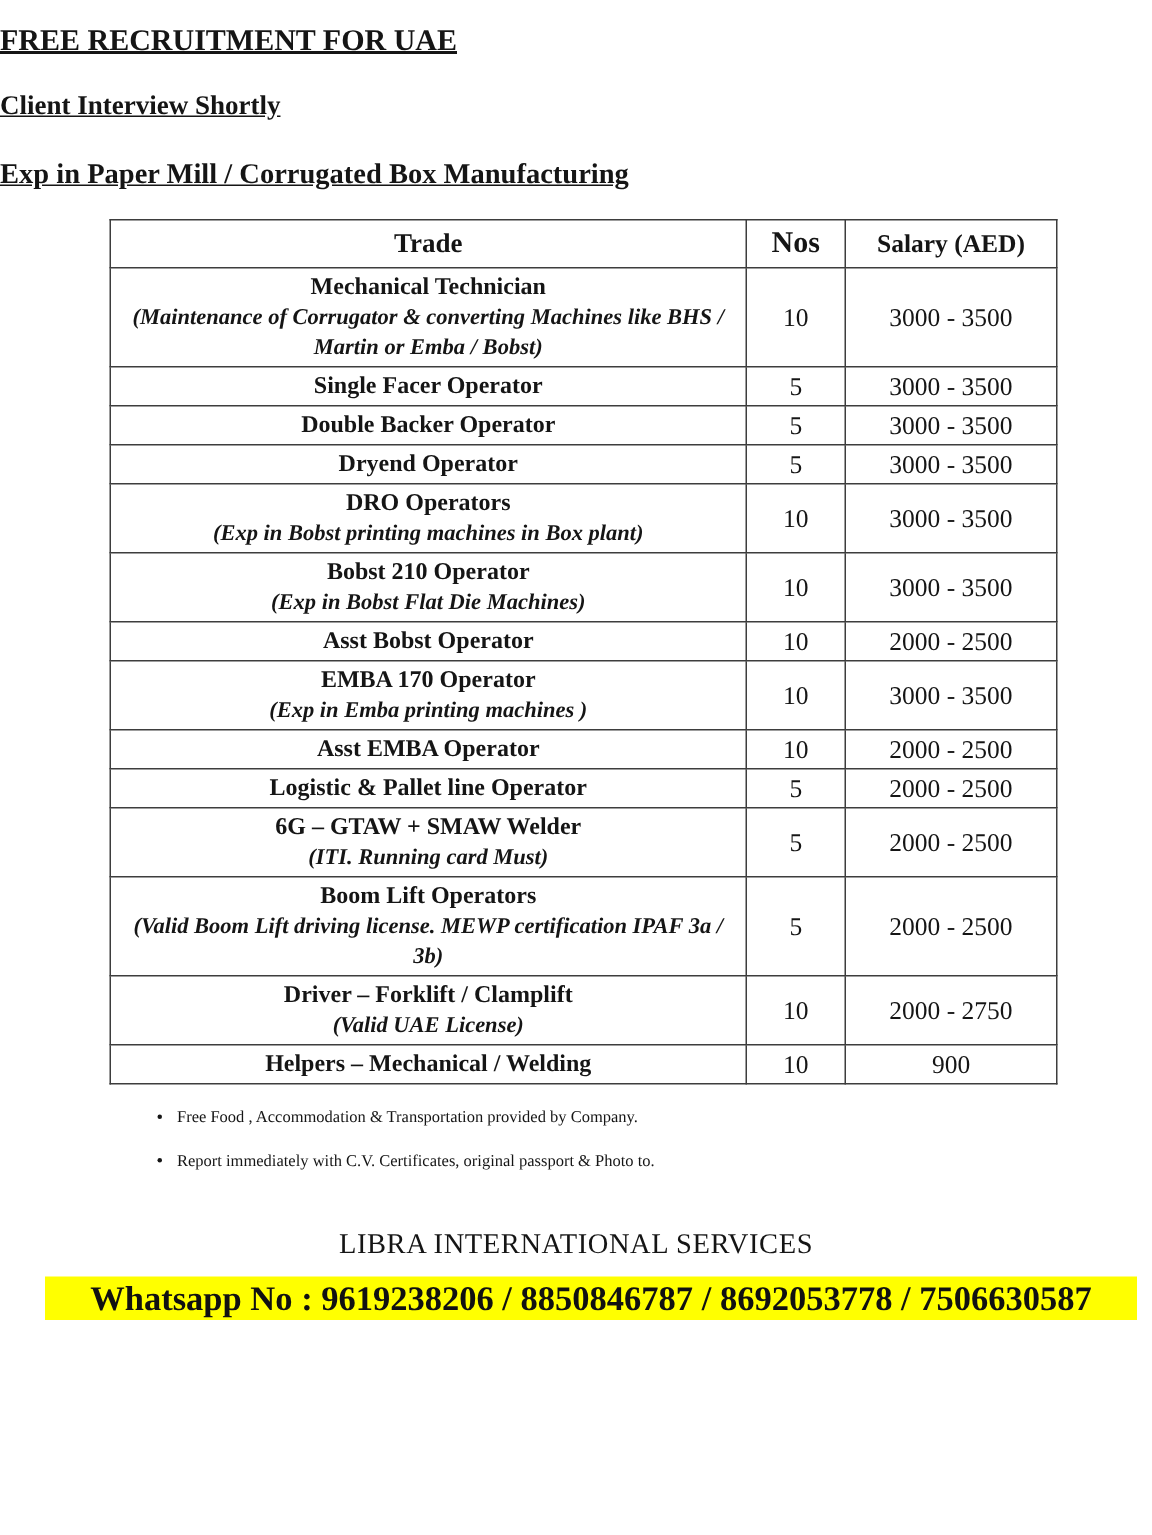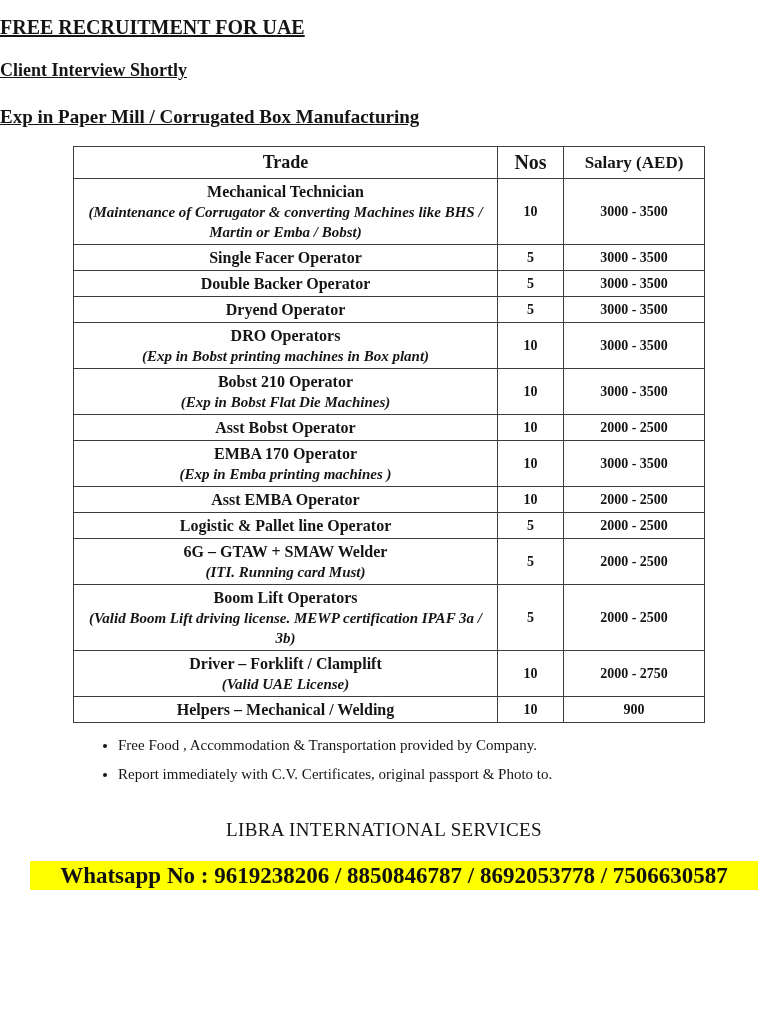--- a/index.html
+++ b/index.html
@@ -49,42 +49,42 @@
     font-size: 16px;
     line-height: 21px;
   }
   .trade-detail {
     display: block;
     font-weight: bold;
     font-style: italic;
     font-size: 15px;
     line-height: 20px;
   }
-  td.nos-cell, td.salary-cell { font-size: 14px; line-height: 21px; font-weight: bold; }
+  td.nos-cell, td.salary-cell { font-size: 17px; line-height: 21px; }
 
   ul.notes {
     margin: 12px 0 0 96px;
     padding: 0 12px 0 22px;
-    font-size: 15px;
+    font-size: 11px;
   }
   ul.notes li {
     line-height: 21px;
     margin-bottom: 8px;
   }
 
   .company {
     text-align: center;
     font-weight: normal;
     font-size: 19px;
     line-height: 25px;
     margin-top: 32px;
     letter-spacing: 0.4px;
   }
   .whatsapp-banner {
-    margin: 19px 10px 0 30px;
+    margin: 9px 10px 0 30px;
     height: 29px;
     line-height: 29px;
     text-align: center;
     font-weight: bold;
     font-size: 23px;
     color: #111111;
     white-space: nowrap;
   }
 </style>
 </head>

